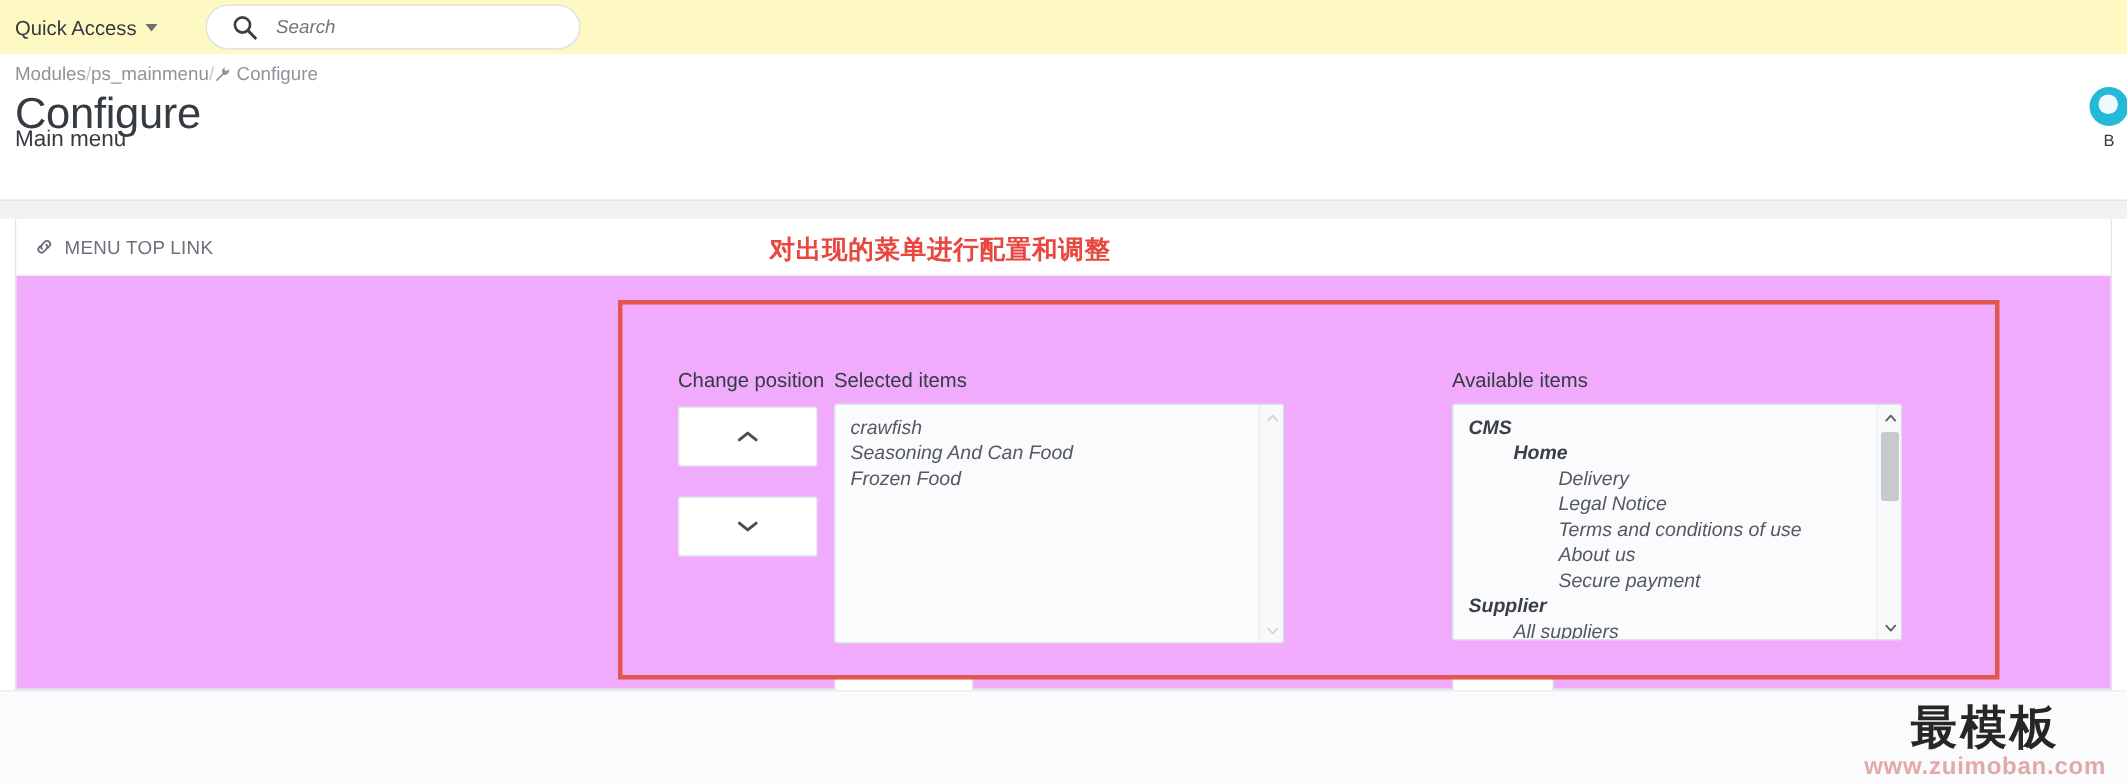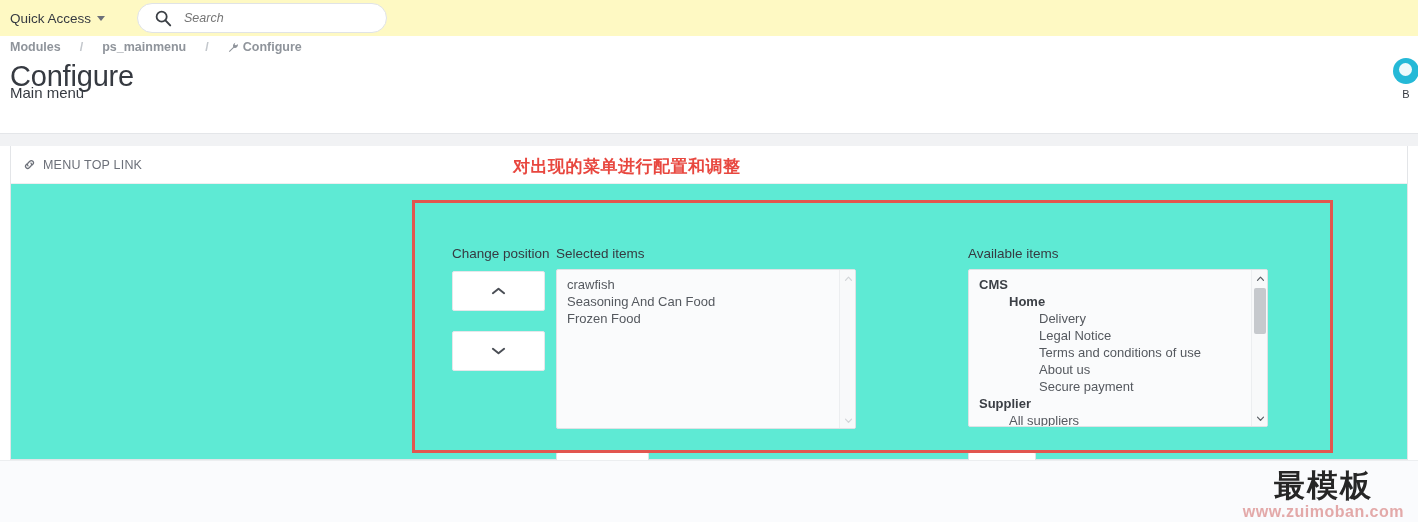--- a/index.html
+++ b/index.html
@@ -100,24 +100,23 @@
     margin-top: 5px;
     line-height: 1;
   }
 
   
   .breadcrumb {
     padding: 4px 0 0 10px;
     font-size: 12.5px;
     color: #8f949b;
     display: flex;
-    align-items: flex-start;
-    gap: 19px;
+    align-items: center;
+    gap: 0;
     height: 22px;
-    font-weight: bold;
   }
   .breadcrumb a { color: #8f949b; text-decoration: none; cursor: pointer; }
   .bc-sep { color: #c3c7cc; }
   .bc-current { display: inline-flex; align-items: center; gap: 4px; color: #8f949b; }
   .wrench-ico { width: 11px; height: 11px; display: block; }
 
   
   .page-head { padding: 4px 0 0 10px; position: relative; height: 52px; }
   .page-title {
     font-size: 29px;
@@ -168,21 +167,21 @@
     color: #6c7079;
     display: flex;
     align-items: center;
     gap: 7px;
     text-transform: uppercase;
   }
   .link-ico { width: 13px; height: 13px; display: block; }
   .panel-body {
     height: 275px;
     position: relative;
-    background: #5eead4;
+    background: #f0abfc;
   }
 
   
   .annotation {
     position: absolute;
     left: 513px;
     top: 155px;
     font-size: 17px;
     font-weight: bold;
     color: #e8473f;
@@ -242,20 +241,21 @@
     overflow: hidden;
     display: flex;
   }
   .lb-selected { left: 545px; top: 85px; width: 300px; height: 160px; }
   .lb-available { left: 957px; top: 85px; width: 300px; height: 158px; }
 
   .lb-inner {
     flex: 1 1 auto;
     padding: 6px 0 0 10px;
     overflow: hidden;
+    font-style: italic;
   }
   .opt {
     font-size: 13px;
     color: #55595f;
     line-height: 17px;
     white-space: nowrap;
     cursor: pointer;
   }
   .opt.group {
     font-weight: bold;

